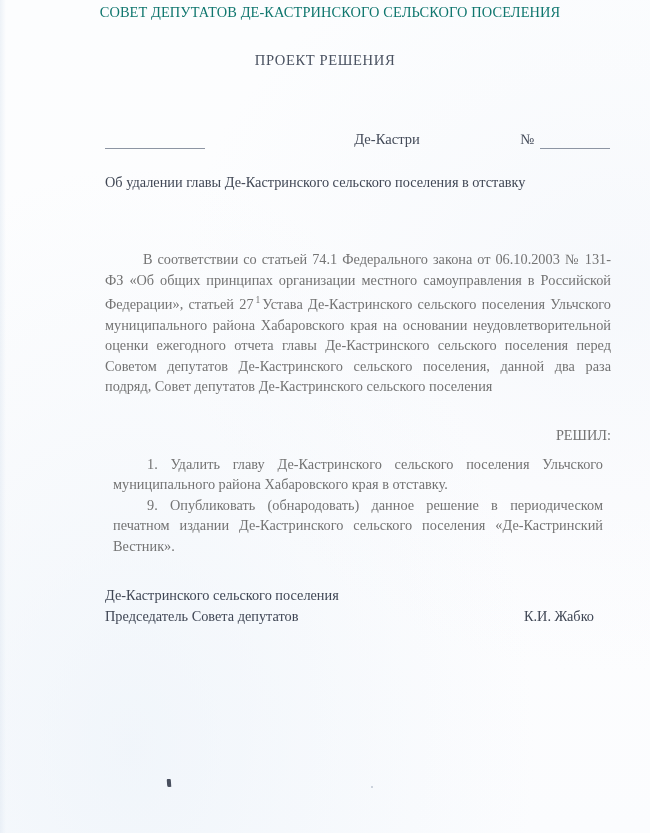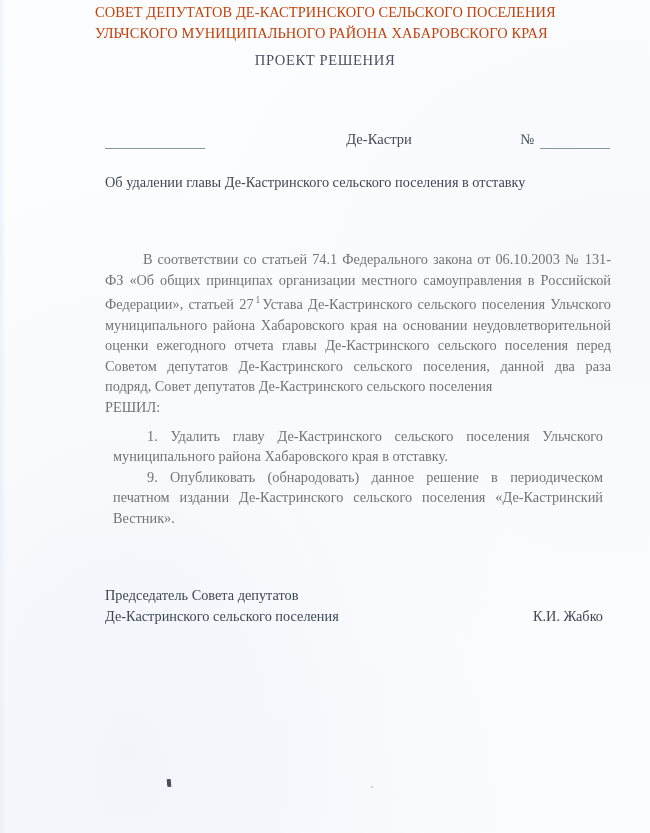--- a/index.html
+++ b/index.html
@@ -34,25 +34,25 @@
     width: 650px;
     height: 833px;
   }
 
   
   .doc-header {
     position: absolute;
     left: 95px;
     top: 2px;
     width: 470px;
-    text-align: left;
+    text-align: center;
     font-size: 14.4px;
     line-height: 21px;
     letter-spacing: 0.1px;
-    color: #c2410c;
+    color: #0f766e;
     white-space: nowrap;
   }
   .doc-header .hline { display: block; }
 
   .doc-type {
     position: absolute;
     left: 0;
     top: 52px;
     width: 650px;
     text-align: center;
@@ -74,21 +74,21 @@
     top: 17px;
     height: 0;
     border-bottom: 1.1px solid #8d95a3;
   }
   .blank-date {
     left: 0;
     width: 100px;
   }
   .place {
     position: absolute;
-    left: 219px;
+    left: 227px;
     top: 0;
     width: 110px;
     text-align: center;
     font-size: 14.6px;
     color: #434a58;
   }
   .num-label {
     position: absolute;
     left: 415px;
     top: 0;
@@ -131,21 +131,22 @@
     text-indent: 0;
   }
   .para sup {
     font-size: 9.5px;
     vertical-align: super;
     padding: 0 2px;
   }
   .resolve-word {
     display: block;
     text-indent: 0;
-    text-align: left;
+    text-align: right;
+    margin-top: 28px;
   }
   .items {
     margin: 8px;
     padding: 0;
   }
   .item {
     margin: 0;
     text-indent: 34px;
     text-align: justify;
   }
@@ -162,21 +163,21 @@
     top: 585px;
     width: 505px;
     font-size: 14.3px;
     line-height: 21px;
     color: #3f4654;
   }
   .sig-rows { position: relative; }
   .sig-line { display: block; }
   .sig-name {
     position: absolute;
-    right: 7px;
+    right: 16px;
     top: 21px;
     white-space: nowrap;
   }
 
   
   .artifact-comma {
     position: absolute;
     left: 167px;
     top: 779px;
     width: 4px;
@@ -207,21 +208,20 @@
 </head>
 <body>
 
 <div class="page"></div>
 <div class="edge-shade"></div>
 
 <div class="content">
 
   <div class="doc-header">
     <span class="hline">СОВЕТ ДЕПУТАТОВ ДЕ-КАСТРИНСКОГО СЕЛЬСКОГО ПОСЕЛЕНИЯ</span>
-    <span class="hline">УЛЬЧСКОГО МУНИЦИПАЛЬНОГО РАЙОНА ХАБАРОВСКОГО КРАЯ</span>
   </div>
 
   <div class="doc-type">ПРОЕКТ РЕШЕНИЯ</div>
 
   <div class="meta-row">
     <div class="blank-line blank-date"></div>
     <div class="place">Де-Кастри</div>
     <div class="num-label">№</div>
     <div class="blank-line blank-num"></div>
   </div>
@@ -232,22 +232,22 @@
     <p class="para"><span>В соответствии со статьей 74.1 Федерального закона от 06.10.2003 № 131-ФЗ «Об общих принципах организации местного самоуправления в Российской Федерации», статьей 27</span><sup>1</sup><span>Устава Де-Кастринского сельского поселения Ульчского муниципального района Хабаровского края на основании неудовлетворительной оценки ежегодного отчета главы Де-Кастринского сельского поселения перед Советом депутатов Де-Кастринского сельского поселения, данной два раза подряд, Совет депутатов Де-Кастринского сельского поселения</span></p>
     <p class="para noindent resolve-word">РЕШИЛ:</p>
     <div class="items">
       <p class="item">1. Удалить главу Де-Кастринского сельского поселения Ульчского муниципального района Хабаровского края в отставку.</p>
       <p class="item">9. Опубликовать (обнародовать) данное решение в периодическом печатном издании Де-Кастринского сельского поселения «Де-Кастринский Вестник».</p>
     </div>
   </div>
 
   <div class="signature">
     <div class="sig-rows">
+      <span class="sig-line">Де-Кастринского сельского поселения</span>
       <span class="sig-line">Председатель Совета депутатов</span>
-      <span class="sig-line">Де-Кастринского сельского поселения</span>
       <span class="sig-name">К.И. Жабко</span>
     </div>
   </div>
 
   <div class="artifact-comma"></div>
   <div class="artifact-speck"></div>
 
 </div>
 
 </body></html>

